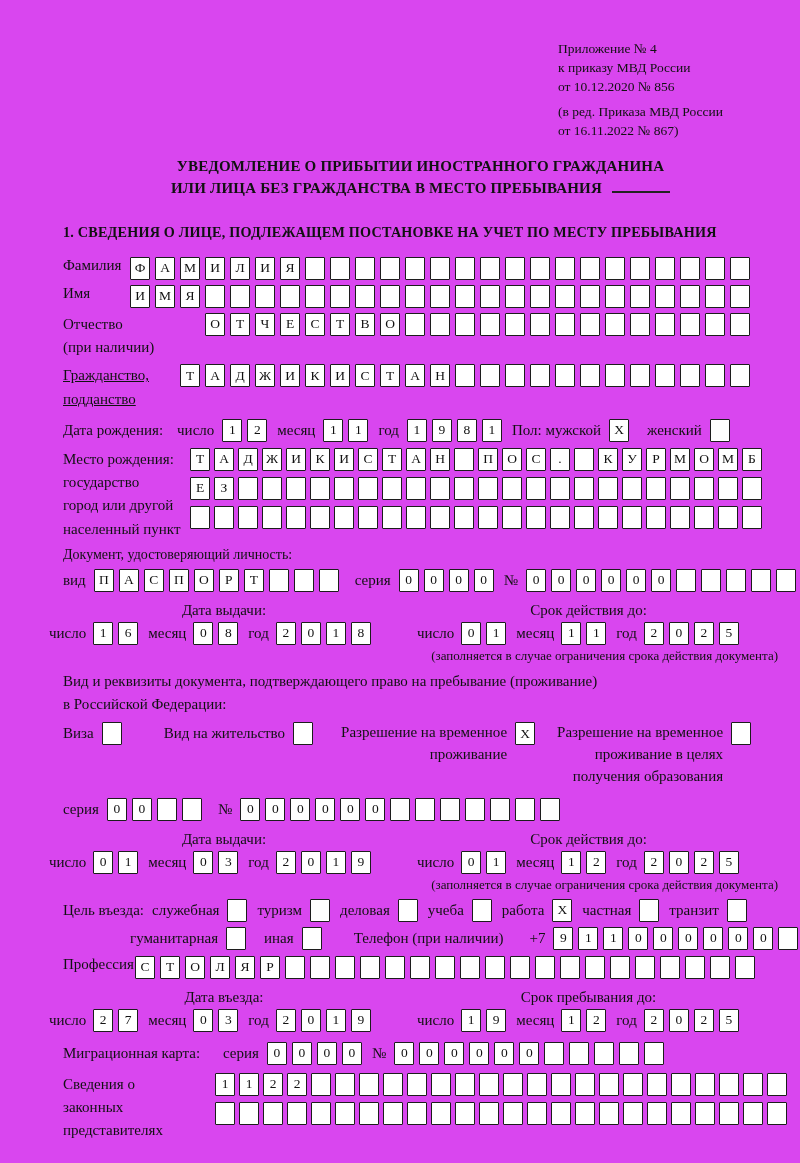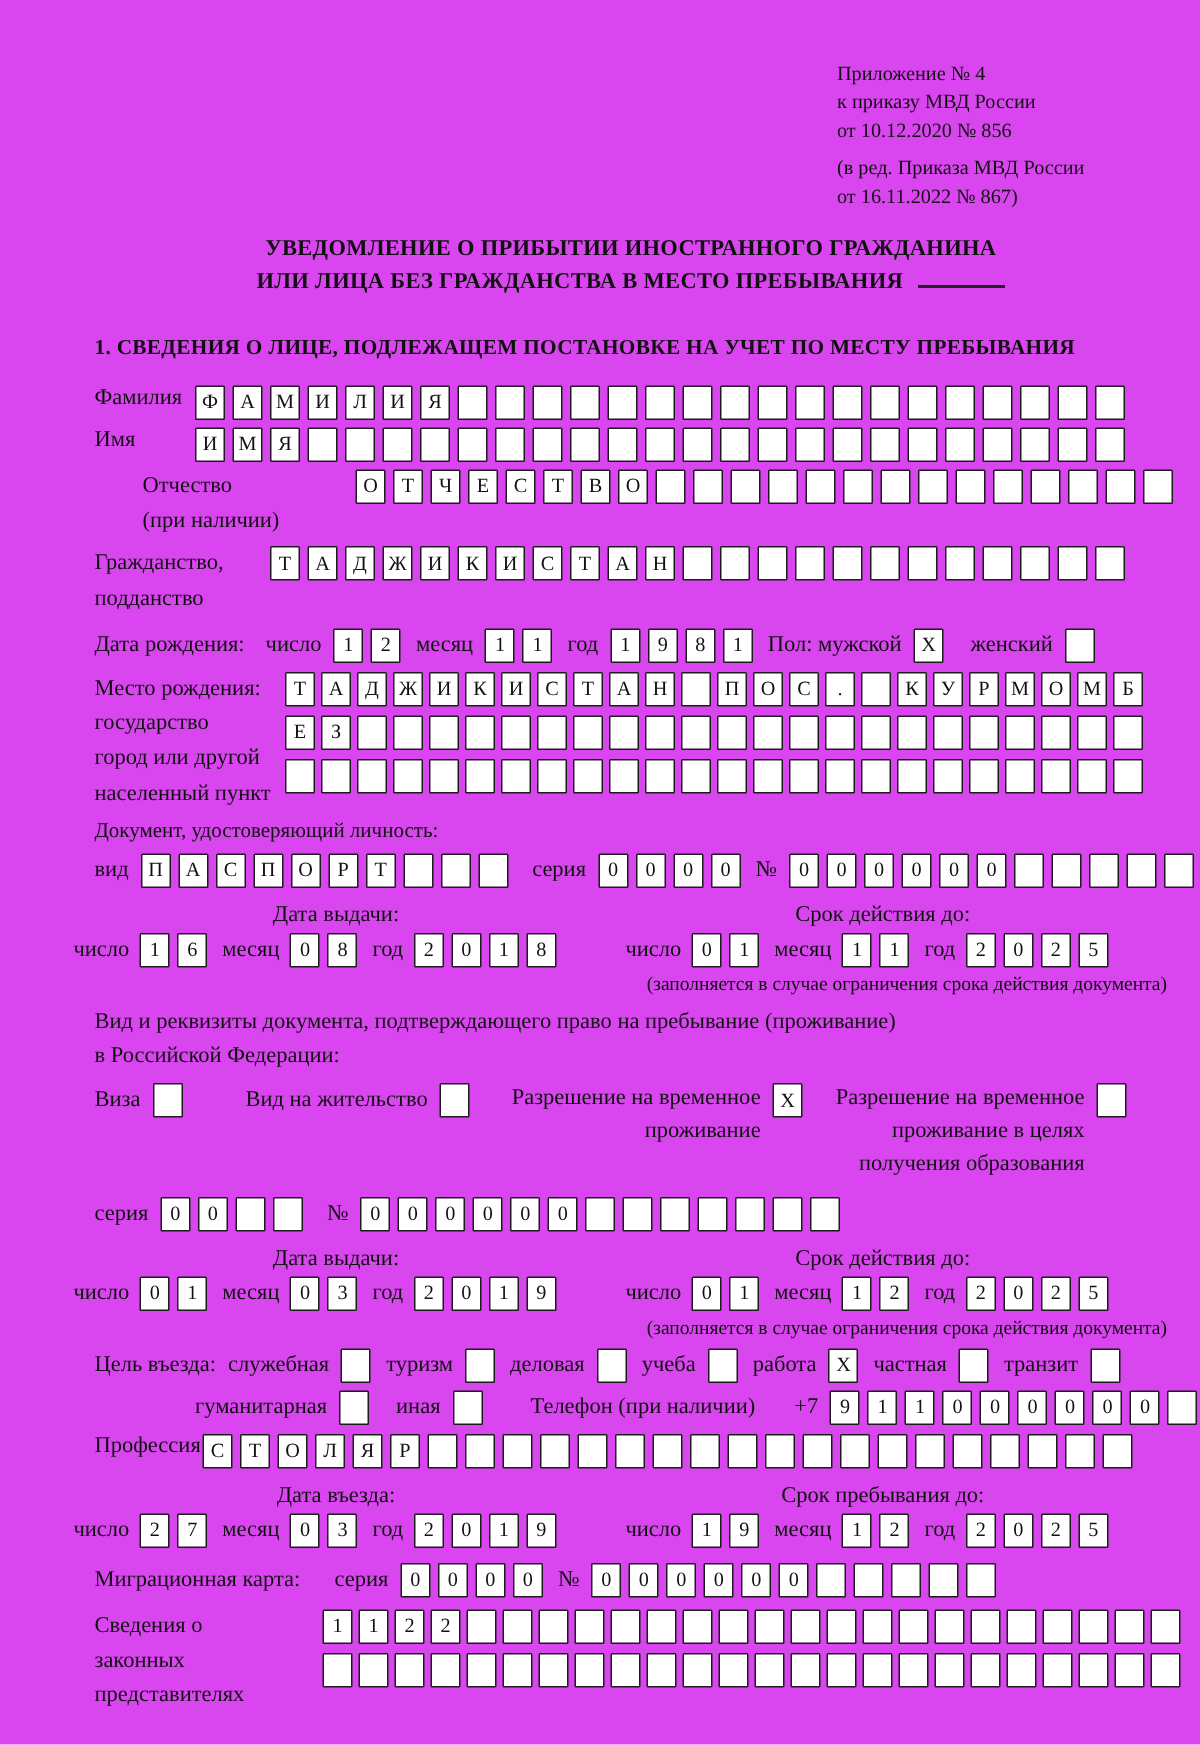--- a/index.html
+++ b/index.html
@@ -20,22 +20,22 @@
   .forma{font-weight:bold;text-align:right;padding-right:12px;margin-top:18px;font-size:15px;letter-spacing:.5px;}
   
   .title{text-align:center;font-weight:bold;font-size:15px;margin-top:16px;line-height:1.45;letter-spacing:.2px;}
   .uline{display:inline-block;width:58px;border-bottom:2px solid #222;margin-left:10px;}
   .sec{font-weight:bold;font-size:14.2px;margin-top:24px;margin-bottom:16px;letter-spacing:.2px;}
   
   .row{display:flex;align-items:flex-start;margin-bottom:5px;}
   .lbl{flex:0 0 auto;}
   .lbl2 div{line-height:1.55;}
   .w67{width:67px;}
-  .w142{width:142px;margin-left:32px;}
-  .w117{width:117px;}
+  .w142{width:142px;}
+  .w117{width:117px;text-decoration:underline;}
   .w127{width:127px;}
   
   .cellrow{display:flex;column-gap:5px;flex:0 0 auto;}
   .cellrow.g4{column-gap:4px;}
   .cell{
     box-sizing:border-box;flex:0 0 auto;
     width:20px;height:23px;
     border:1.6px solid #1c1c1c;border-radius:1px;
     display:flex;align-items:center;justify-content:center;
     font-size:13.5px;background:#fff;

